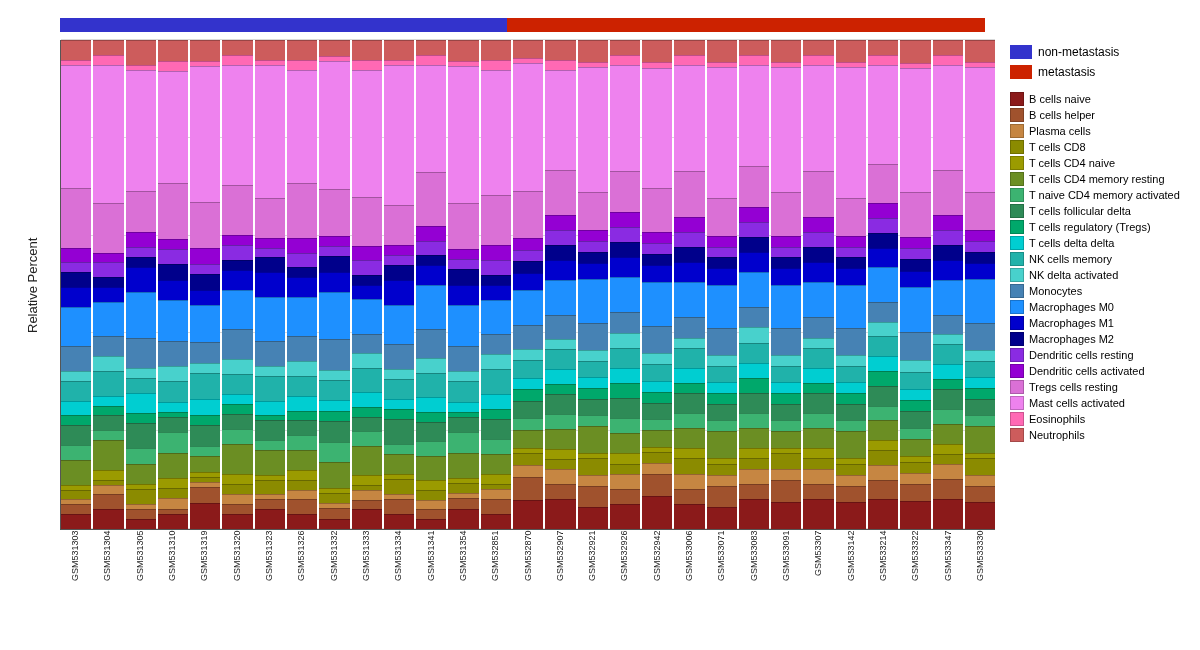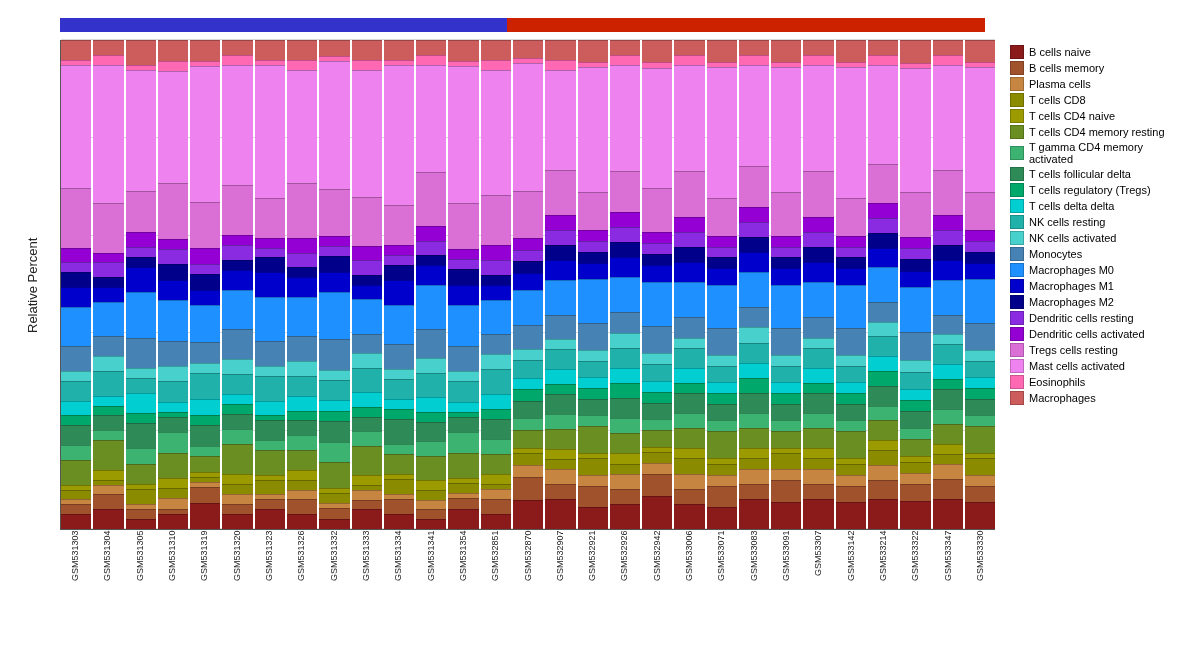--- a/index.html
+++ b/index.html
@@ -879,68 +879,78 @@
             <div style="font-size: 9px; color: rgb(34, 34, 34); writing-mode: vertical-rl; transform: rotate(180deg); text-align: right; white-space: nowrap;">GSM533347</div>
           </div>
           <div style="flex: 1 1 0%; display: flex; justify-content: center;">
             <div style="font-size: 9px; color: rgb(34, 34, 34); writing-mode: vertical-rl; transform: rotate(180deg); text-align: right; white-space: nowrap;">GSM533330</div>
           </div>
         </div>
     </div>
   </div>
 
   <div class="legend">
+    <div class="legend-header" id="legendHeader">
+    <div style="display: flex; align-items: center; gap: 6px; font-size: 12px; margin-bottom: 2px;">
+          <div style="width: 22px; height: 14px; background: rgb(51, 51, 204); flex-shrink: 0;"></div>
+          <span>non-metastasis</span>
+        </div>
+        <div style="display: flex; align-items: center; gap: 6px; font-size: 12px; margin-bottom: 2px;">
+          <div style="width: 22px; height: 14px; background: rgb(204, 34, 0); flex-shrink: 0;"></div>
+          <span>metastasis</span>
+        </div>
+      </div>
     <div id="legendItems">
     <div style="display: flex; align-items: center; gap: 5px; margin-bottom: 2px;">
           <div style="width: 14px; height: 14px; background: rgb(139, 26, 26); flex-shrink: 0; border: 0.5px solid rgba(0, 0, 0, 0.2);"></div>
           <span style="font-size: 11px;">B cells naive</span>
         </div>
         <div style="display: flex; align-items: center; gap: 5px; margin-bottom: 2px;">
           <div style="width: 14px; height: 14px; background: rgb(160, 82, 45); flex-shrink: 0; border: 0.5px solid rgba(0, 0, 0, 0.2);"></div>
-          <span style="font-size: 11px;">B cells memory</span>
+          <span style="font-size: 11px;">B cells helper</span>
         </div>
         <div style="display: flex; align-items: center; gap: 5px; margin-bottom: 2px;">
           <div style="width: 14px; height: 14px; background: rgb(198, 134, 66); flex-shrink: 0; border: 0.5px solid rgba(0, 0, 0, 0.2);"></div>
           <span style="font-size: 11px;">Plasma cells</span>
         </div>
         <div style="display: flex; align-items: center; gap: 5px; margin-bottom: 2px;">
           <div style="width: 14px; height: 14px; background: rgb(139, 139, 0); flex-shrink: 0; border: 0.5px solid rgba(0, 0, 0, 0.2);"></div>
           <span style="font-size: 11px;">T cells CD8</span>
         </div>
         <div style="display: flex; align-items: center; gap: 5px; margin-bottom: 2px;">
           <div style="width: 14px; height: 14px; background: rgb(155, 155, 0); flex-shrink: 0; border: 0.5px solid rgba(0, 0, 0, 0.2);"></div>
           <span style="font-size: 11px;">T cells CD4 naive</span>
         </div>
         <div style="display: flex; align-items: center; gap: 5px; margin-bottom: 2px;">
           <div style="width: 14px; height: 14px; background: rgb(107, 142, 35); flex-shrink: 0; border: 0.5px solid rgba(0, 0, 0, 0.2);"></div>
           <span style="font-size: 11px;">T cells CD4 memory resting</span>
         </div>
         <div style="display: flex; align-items: center; gap: 5px; margin-bottom: 2px;">
           <div style="width: 14px; height: 14px; background: rgb(60, 179, 113); flex-shrink: 0; border: 0.5px solid rgba(0, 0, 0, 0.2);"></div>
-          <span style="font-size: 11px;">T gamma CD4 memory activated</span>
+          <span style="font-size: 11px;">T naive CD4 memory activated</span>
         </div>
         <div style="display: flex; align-items: center; gap: 5px; margin-bottom: 2px;">
           <div style="width: 14px; height: 14px; background: rgb(46, 139, 87); flex-shrink: 0; border: 0.5px solid rgba(0, 0, 0, 0.2);"></div>
           <span style="font-size: 11px;">T cells follicular delta</span>
         </div>
         <div style="display: flex; align-items: center; gap: 5px; margin-bottom: 2px;">
           <div style="width: 14px; height: 14px; background: rgb(0, 168, 107); flex-shrink: 0; border: 0.5px solid rgba(0, 0, 0, 0.2);"></div>
           <span style="font-size: 11px;">T cells regulatory (Tregs)</span>
         </div>
         <div style="display: flex; align-items: center; gap: 5px; margin-bottom: 2px;">
           <div style="width: 14px; height: 14px; background: rgb(0, 206, 209); flex-shrink: 0; border: 0.5px solid rgba(0, 0, 0, 0.2);"></div>
           <span style="font-size: 11px;">T cells delta delta</span>
         </div>
         <div style="display: flex; align-items: center; gap: 5px; margin-bottom: 2px;">
           <div style="width: 14px; height: 14px; background: rgb(32, 178, 170); flex-shrink: 0; border: 0.5px solid rgba(0, 0, 0, 0.2);"></div>
-          <span style="font-size: 11px;">NK cells resting</span>
+          <span style="font-size: 11px;">NK cells memory</span>
         </div>
         <div style="display: flex; align-items: center; gap: 5px; margin-bottom: 2px;">
           <div style="width: 14px; height: 14px; background: rgb(72, 209, 204); flex-shrink: 0; border: 0.5px solid rgba(0, 0, 0, 0.2);"></div>
-          <span style="font-size: 11px;">NK cells activated</span>
+          <span style="font-size: 11px;">NK delta activated</span>
         </div>
         <div style="display: flex; align-items: center; gap: 5px; margin-bottom: 2px;">
           <div style="width: 14px; height: 14px; background: rgb(70, 130, 180); flex-shrink: 0; border: 0.5px solid rgba(0, 0, 0, 0.2);"></div>
           <span style="font-size: 11px;">Monocytes</span>
         </div>
         <div style="display: flex; align-items: center; gap: 5px; margin-bottom: 2px;">
           <div style="width: 14px; height: 14px; background: rgb(30, 144, 255); flex-shrink: 0; border: 0.5px solid rgba(0, 0, 0, 0.2);"></div>
           <span style="font-size: 11px;">Macrophages M0</span>
         </div>
         <div style="display: flex; align-items: center; gap: 5px; margin-bottom: 2px;">
@@ -966,17 +976,17 @@
         <div style="display: flex; align-items: center; gap: 5px; margin-bottom: 2px;">
           <div style="width: 14px; height: 14px; background: rgb(238, 130, 238); flex-shrink: 0; border: 0.5px solid rgba(0, 0, 0, 0.2);"></div>
           <span style="font-size: 11px;">Mast cells activated</span>
         </div>
         <div style="display: flex; align-items: center; gap: 5px; margin-bottom: 2px;">
           <div style="width: 14px; height: 14px; background: rgb(255, 105, 180); flex-shrink: 0; border: 0.5px solid rgba(0, 0, 0, 0.2);"></div>
           <span style="font-size: 11px;">Eosinophils</span>
         </div>
         <div style="display: flex; align-items: center; gap: 5px; margin-bottom: 2px;">
           <div style="width: 14px; height: 14px; background: rgb(205, 92, 92); flex-shrink: 0; border: 0.5px solid rgba(0, 0, 0, 0.2);"></div>
-          <span style="font-size: 11px;">Macrophages</span>
+          <span style="font-size: 11px;">Neutrophils</span>
         </div>
       </div>
   </div>
 </div>
 
 </body></html>

